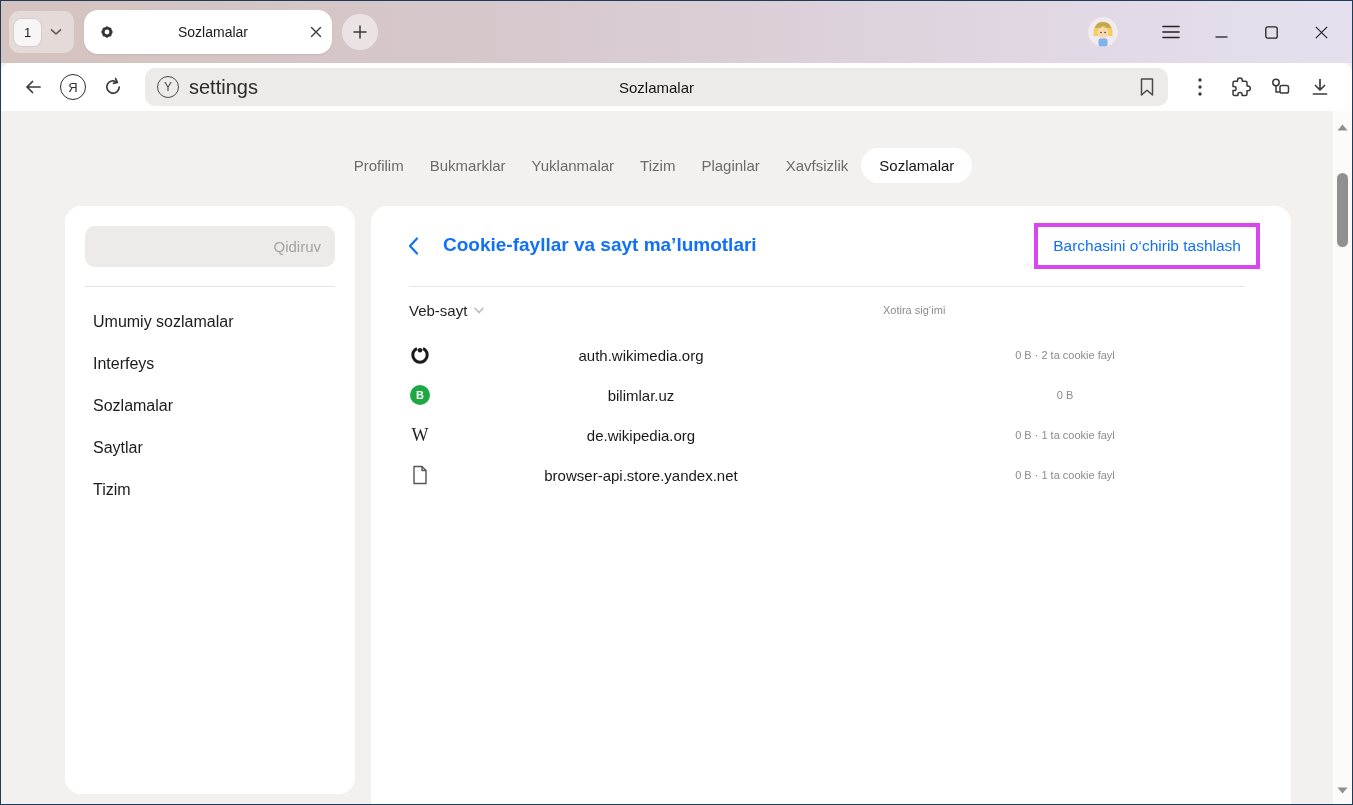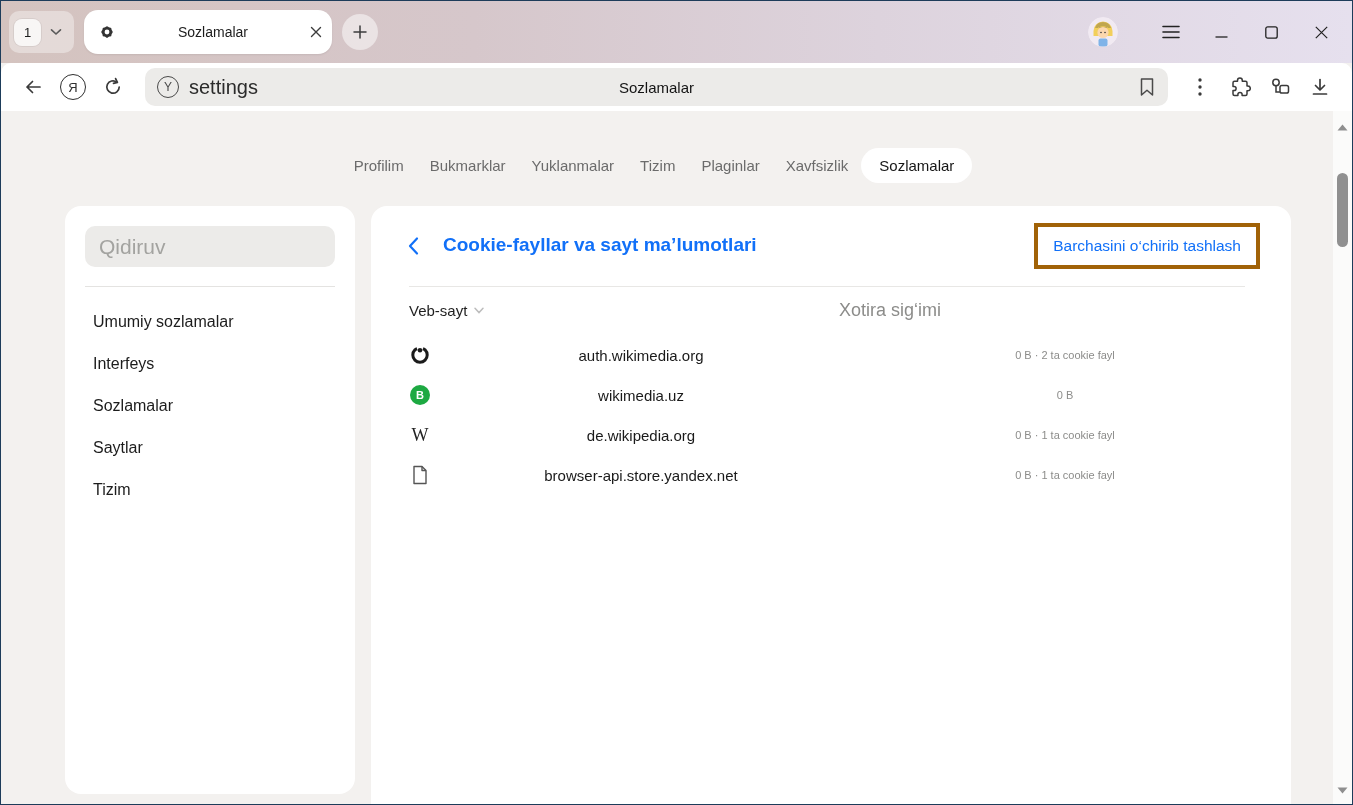--- a/index.html
+++ b/index.html
@@ -78,46 +78,46 @@
   }
   .nav-tab.active { background:#fff; color:#161616; padding:9px 18px; }
   
   .sidebar {
     position:absolute; left:64px; top:95px; width:290px; height:588px;
     background:#fff; border-radius:16px;
   }
   .search-input {
     display:block; width:250px; height:41px; margin:20px 20px 0 20px;
     background:#ecebe9; border:none; border-radius:10px; outline:none;
-    font-size:21px; color:#333; padding:0 14px; font-family:"Liberation Sans",sans-serif;
+    font-size:15px; color:#333; padding:0 14px; font-family:"Liberation Sans",sans-serif;text-align:right;
   }
   .search-input::placeholder { color:#a3a3a0; }
   .sidebar-divider { height:1px; background:#e4e3e1; margin:19px 20px 0 20px; }
   .sidebar-list { padding:14px 0 0 28px; }
   .sidebar-item { height:42px; display:flex; align-items:center; font-size:16px; color:#1c1c1c; cursor:pointer; }
   
   .main-panel {
     position:absolute; left:370px; top:95px; width:920px; height:598px;
     background:#fff; border-radius:16px 16px 0 0;
   }
   .panel-header { position:relative; height:80px; }
   .back-btn { position:absolute; left:36px; top:30px; width:20px; height:22px; cursor:pointer; }
   .panel-title { position:absolute; left:72px; top:28px; font-size:19px; font-weight:600; color:#1170f8; }
   .clear-all-box {
     position:absolute; right:31px; top:17px; height:46px;
-    border:4px solid #a16207; display:flex; align-items:center; padding:0 15px;
+    border:4px solid #d946ef; display:flex; align-items:center; padding:0 15px;
   }
   .clear-all-label { font-size:15.5px; color:#1170f8; cursor:pointer; white-space:nowrap; }
   .panel-divider { position:absolute; top:80px; left:38px; right:46px; height:1px; background:#e8e7e5; }
   .table-header {
     position:absolute; top:89px; left:0; right:0; height:30px;
-    display:grid; grid-template-columns:430px 1fr; align-items:center; padding-left:38px;
+    display:grid; grid-template-columns:430px 1fr; align-items:center; padding-left:38px;gap:44px;
   }
   .col-site { display:flex; align-items:center; gap:7px; font-size:15px; color:#1f1f1f; cursor:pointer; }
-  .col-size { font-size:18px; color:#8c8c8a; }
+  .col-size { font-size:11px; color:#8c8c8a; }
   .table-rows { position:absolute; top:129px; left:0; right:0;text-align:center; }
   .site-row {
     height:40px; display:grid; grid-template-columns:34px 396px 1fr;
     align-items:center; padding-left:38px; cursor:pointer;
   }
   .cell-icon { width:22px; height:22px; display:flex; align-items:center; justify-content:center; }
   .cell-site { font-size:15px; color:#1a1a1a; }
   .cell-size { font-size:11px; color:#8c8c8a; }
   .ic { display:none; align-items:center; justify-content:center; }
   .icon-wikimedia .ic-wikimedia,
@@ -377,21 +377,21 @@
             <span class="cell-site">auth.wikimedia.org</span>
             <span class="cell-size">0 B · 2 ta cookie fayl</span>
           </div>
 
           <div class="site-row icon-bgreen">
             <span class="cell-icon">
 
               <span class="ic ic-bgreen">B</span>
 
             </span>
-            <span class="cell-site">wikimedia.uz</span>
+            <span class="cell-site">bilimlar.uz</span>
             <span class="cell-size">0 B</span>
           </div>
 
           <div class="site-row icon-wikipedia">
             <span class="cell-icon">
 
               <span class="ic ic-wikipedia">W</span>
 
             </span>
             <span class="cell-site">de.wikipedia.org</span>

